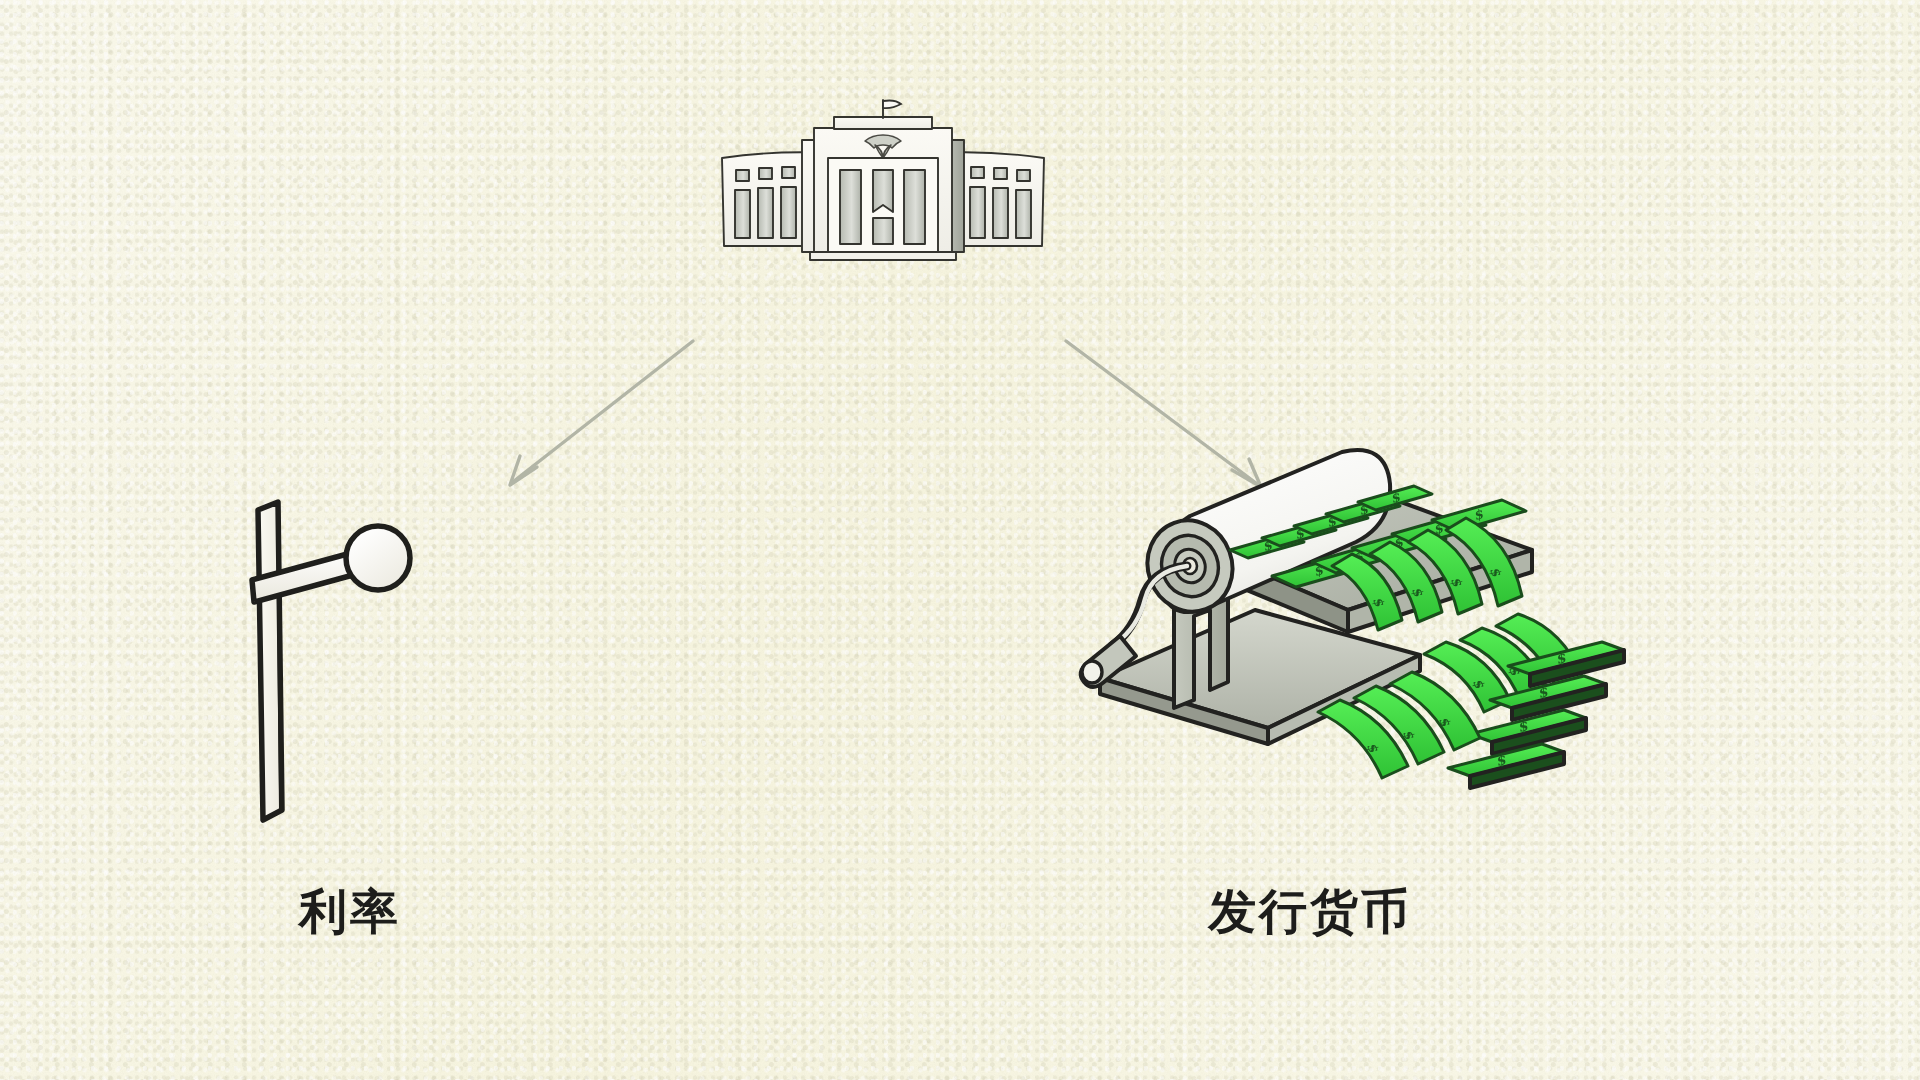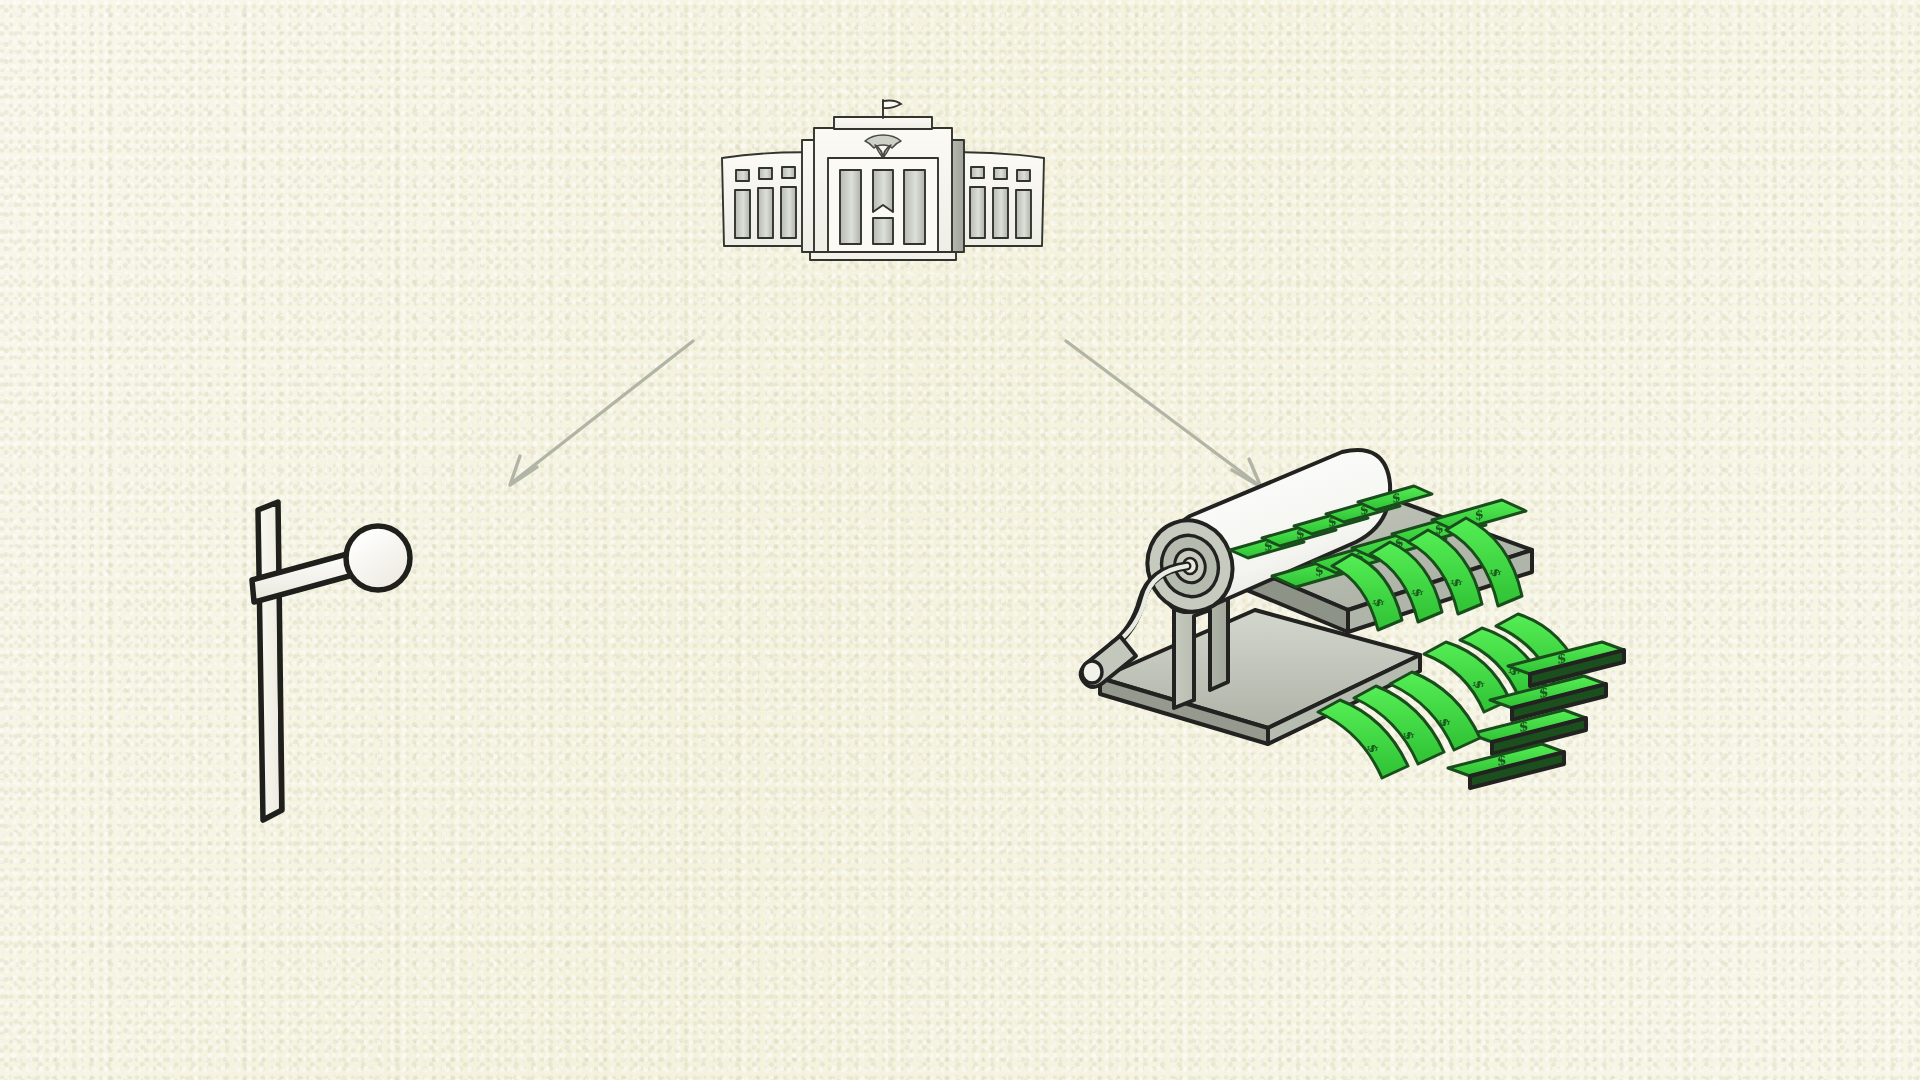--- a/index.html
+++ b/index.html
@@ -214,20 +214,21 @@
 
       <g stroke="#1f1f1c" stroke-width="5.5" stroke-linejoin="round" stroke-linecap="round">
         <path d="M2 100 L112 70 L114 92 L4 122 Z" fill="url(#armG)"></path>
       </g>
 
       <g stroke="#1f1f1c" stroke-width="5.5">
         <circle cx="128" cy="78" r="32" fill="url(#knobG)"></circle>
       </g>
     </svg>
   </div>
+  <div class="label" id="lever-label">利率</div>
 
   <div class="node" id="press-group">
     <svg width="700" height="460" viewBox="0 0 700 460">
       <defs>
         <linearGradient id="rollG" x1="0.1" y1="0" x2="0.6" y2="1">
           <stop offset="0%" stop-color="#ffffff"></stop>
           <stop offset="70%" stop-color="#f4f4f0"></stop>
           <stop offset="100%" stop-color="#e2e2dc"></stop>
         </linearGradient>
         <linearGradient id="metG" x1="0" y1="0" x2="0" y2="1">
@@ -359,14 +360,15 @@
           </g>
           <g fill="#1a5a1e" stroke="none" font-family="DejaVu Serif, serif" font-style="italic" font-weight="bold" font-size="13">
             <text x="277" y="296" transform="rotate(66 277 296)">$</text>
             <text x="313" y="283" transform="rotate(66 313 283)">$</text>
             <text x="349" y="270" transform="rotate(66 349 270)">$</text>
           </g>
         </g>
       </g>
     </svg>
   </div>
+  <div class="label" id="press-label">发行货币</div>
 
 </div>
 
 </body></html>

